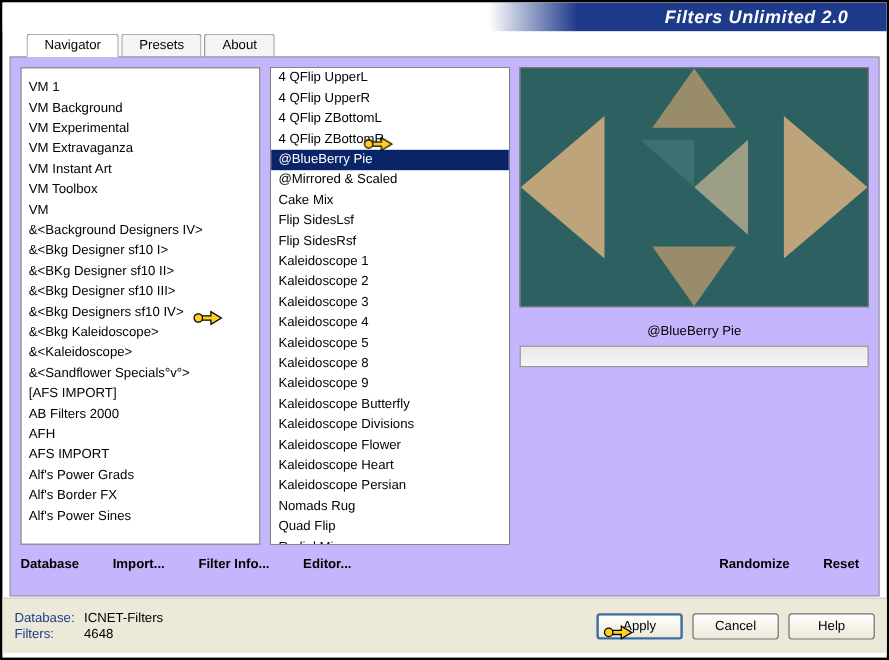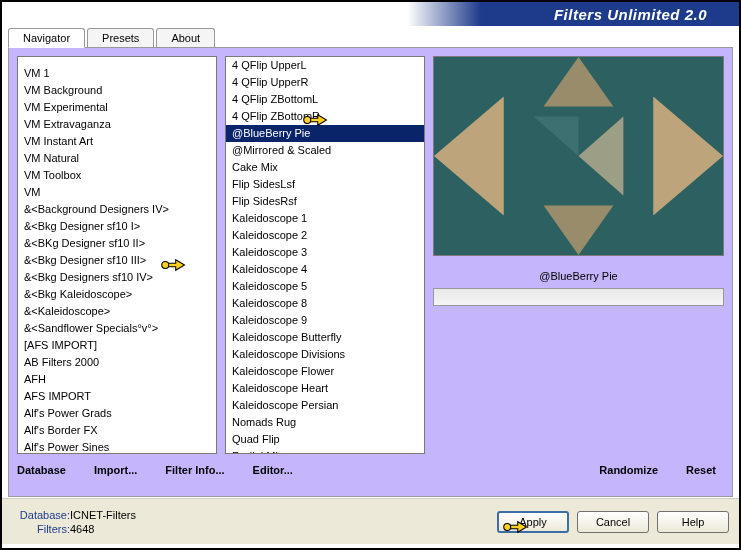--- a/index.html
+++ b/index.html
@@ -1,40 +1,40 @@
 <!DOCTYPE html>
 <html><head>
 <meta charset="utf-8">
 <style>
 * { box-sizing: border-box; margin: 0; padding: 0; font-family: Arial, sans-serif; }
 body { background: #fff; width: 741px; height: 550px; overflow: hidden; position: relative; border: 2px solid #000; }
 .titlebar { height: 24px; background: linear-gradient(to right, #fff 0%, #fff 55%, #1e3a8a 65%, #1e3a8a 100%); display: flex; align-items: center; justify-content: flex-end; padding-right: 32px; }
 .titlebar-text { font-weight: bold; font-style: italic; color: #fff; font-size: 15px; letter-spacing: 0.5px; }
-.tabs { display: flex; padding-left: 6px; margin-top: 2px; }
+.tabs { display: flex; padding-left: 20px; margin-top: 2px; }
 .tab { padding: 3px 14px; font-size: 11px; border: 1px solid #999; border-bottom: none; background: #f5f5f5; margin-right: 2px; border-radius: 3px 3px 0 0; cursor: pointer; }
 .tab.active { background: #fff; border-bottom: 1px solid #fff; position: relative; z-index: 2; }
 .tab-content { border: 1px solid #999; margin: 0 6px; padding: 8px; height: 450px; background: #c4b5fd; position: relative; top: -1px; }
 .columns { display: flex; gap: 8px; height: 398px; }
 .listbox { border: 1px solid #7a7a7a; background: #fff; overflow-y: scroll; position: relative; }
 .listbox.col1 { width: 200px; }
 .listbox.col2 { width: 200px; }
 .preview-col { flex: 1; display: flex; flex-direction: column; }
 .list-item { font-size: 11px; padding: 1px 6px; cursor: pointer; white-space: nowrap; line-height: 15px; }
 .list-item.selected { background: #0a246a; color: #fff; }
 .preview-box { border: 1px solid #7a7a7a; height: 200px; background: #2d5a5a; display: flex; align-items: center; justify-content: center; overflow: hidden; }
 .preview-box svg { width: 100%; height: 100%; }
 .preview-label { text-align: center; font-size: 11px; margin-top: 14px; }
 .preview-bar { border: 1px solid #999; height: 18px; margin-top: 6px; background: linear-gradient(#e8e8e8, #f5f5f5); }
 .bottom-row { display: flex; margin-top: 10px; font-size: 11px; font-weight: bold; }
 .bottom-row .btn-label { margin-right: 28px; cursor: pointer; }
 .bottom-row .spacer { flex: 1; }
 .footer { display: flex; align-items: center; padding: 4px 10px; font-size: 11px; background: #ece9d8; border-top: 1px solid #ccc; height: 46px; }
 .footer-info { display: flex; flex-direction: column; gap: 2px; }
 .footer-info-row { display: flex; }
-.footer-info-label { color: #1e3a8a; width: 58px; text-align: right; }
+.footer-info-label { color: #1e3a8a; width: 58px; }
 .footer-buttons { margin-left: auto; display: flex; gap: 8px; }
 .win-btn { min-width: 72px; height: 22px; font-size: 11px; border: 1px solid #707070; background: linear-gradient(#fff, #ece9d8); border-radius: 3px; cursor: pointer; padding: 0 10px; }
 .win-btn.primary { border: 2px solid #3a6ea5; }
 .cursor-hand { position: absolute; width: 28px; height: 22px; pointer-events: none; z-index: 100; }
 .list-spacer { height: 8px; }
 ::-webkit-scrollbar { width: 16px; }
 ::-webkit-scrollbar-track { background: #f1f1f1; border-left: 1px solid #ccc; }
 ::-webkit-scrollbar-thumb { background: #c8c8c8; border: 1px solid #999; }
 ::-webkit-scrollbar-button { background: #e8e8e8; border: 1px solid #999; height: 16px; display: block; }
 </style>
@@ -53,21 +53,20 @@
 
 <div class="tab-content">
   <div class="columns">
     <div class="listbox col1" id="cat-list">
       <div class="list-spacer"></div>
     <div class="list-item">VM 1</div>
         <div class="list-item">VM Background</div>
         <div class="list-item">VM Experimental</div>
         <div class="list-item">VM Extravaganza</div>
         <div class="list-item">VM Instant Art</div>
-        <div class="list-item">VM Natural</div>
         <div class="list-item">VM Toolbox</div>
         <div class="list-item">VM</div>
         <div class="list-item">&amp;&lt;Background Designers IV&gt;</div>
         <div class="list-item">&amp;&lt;Bkg Designer sf10 I&gt;</div>
         <div class="list-item">&amp;&lt;BKg Designer sf10 II&gt;</div>
         <div class="list-item">&amp;&lt;Bkg Designer sf10 III&gt;</div>
         <div class="list-item">&amp;&lt;Bkg Designers sf10 IV&gt;</div>
         <div class="list-item">&amp;&lt;Bkg Kaleidoscope&gt;</div>
         <div class="list-item">&amp;&lt;Kaleidoscope&gt;</div>
         <div class="list-item">&amp;&lt;Sandflower Specials°v°&gt;</div>

